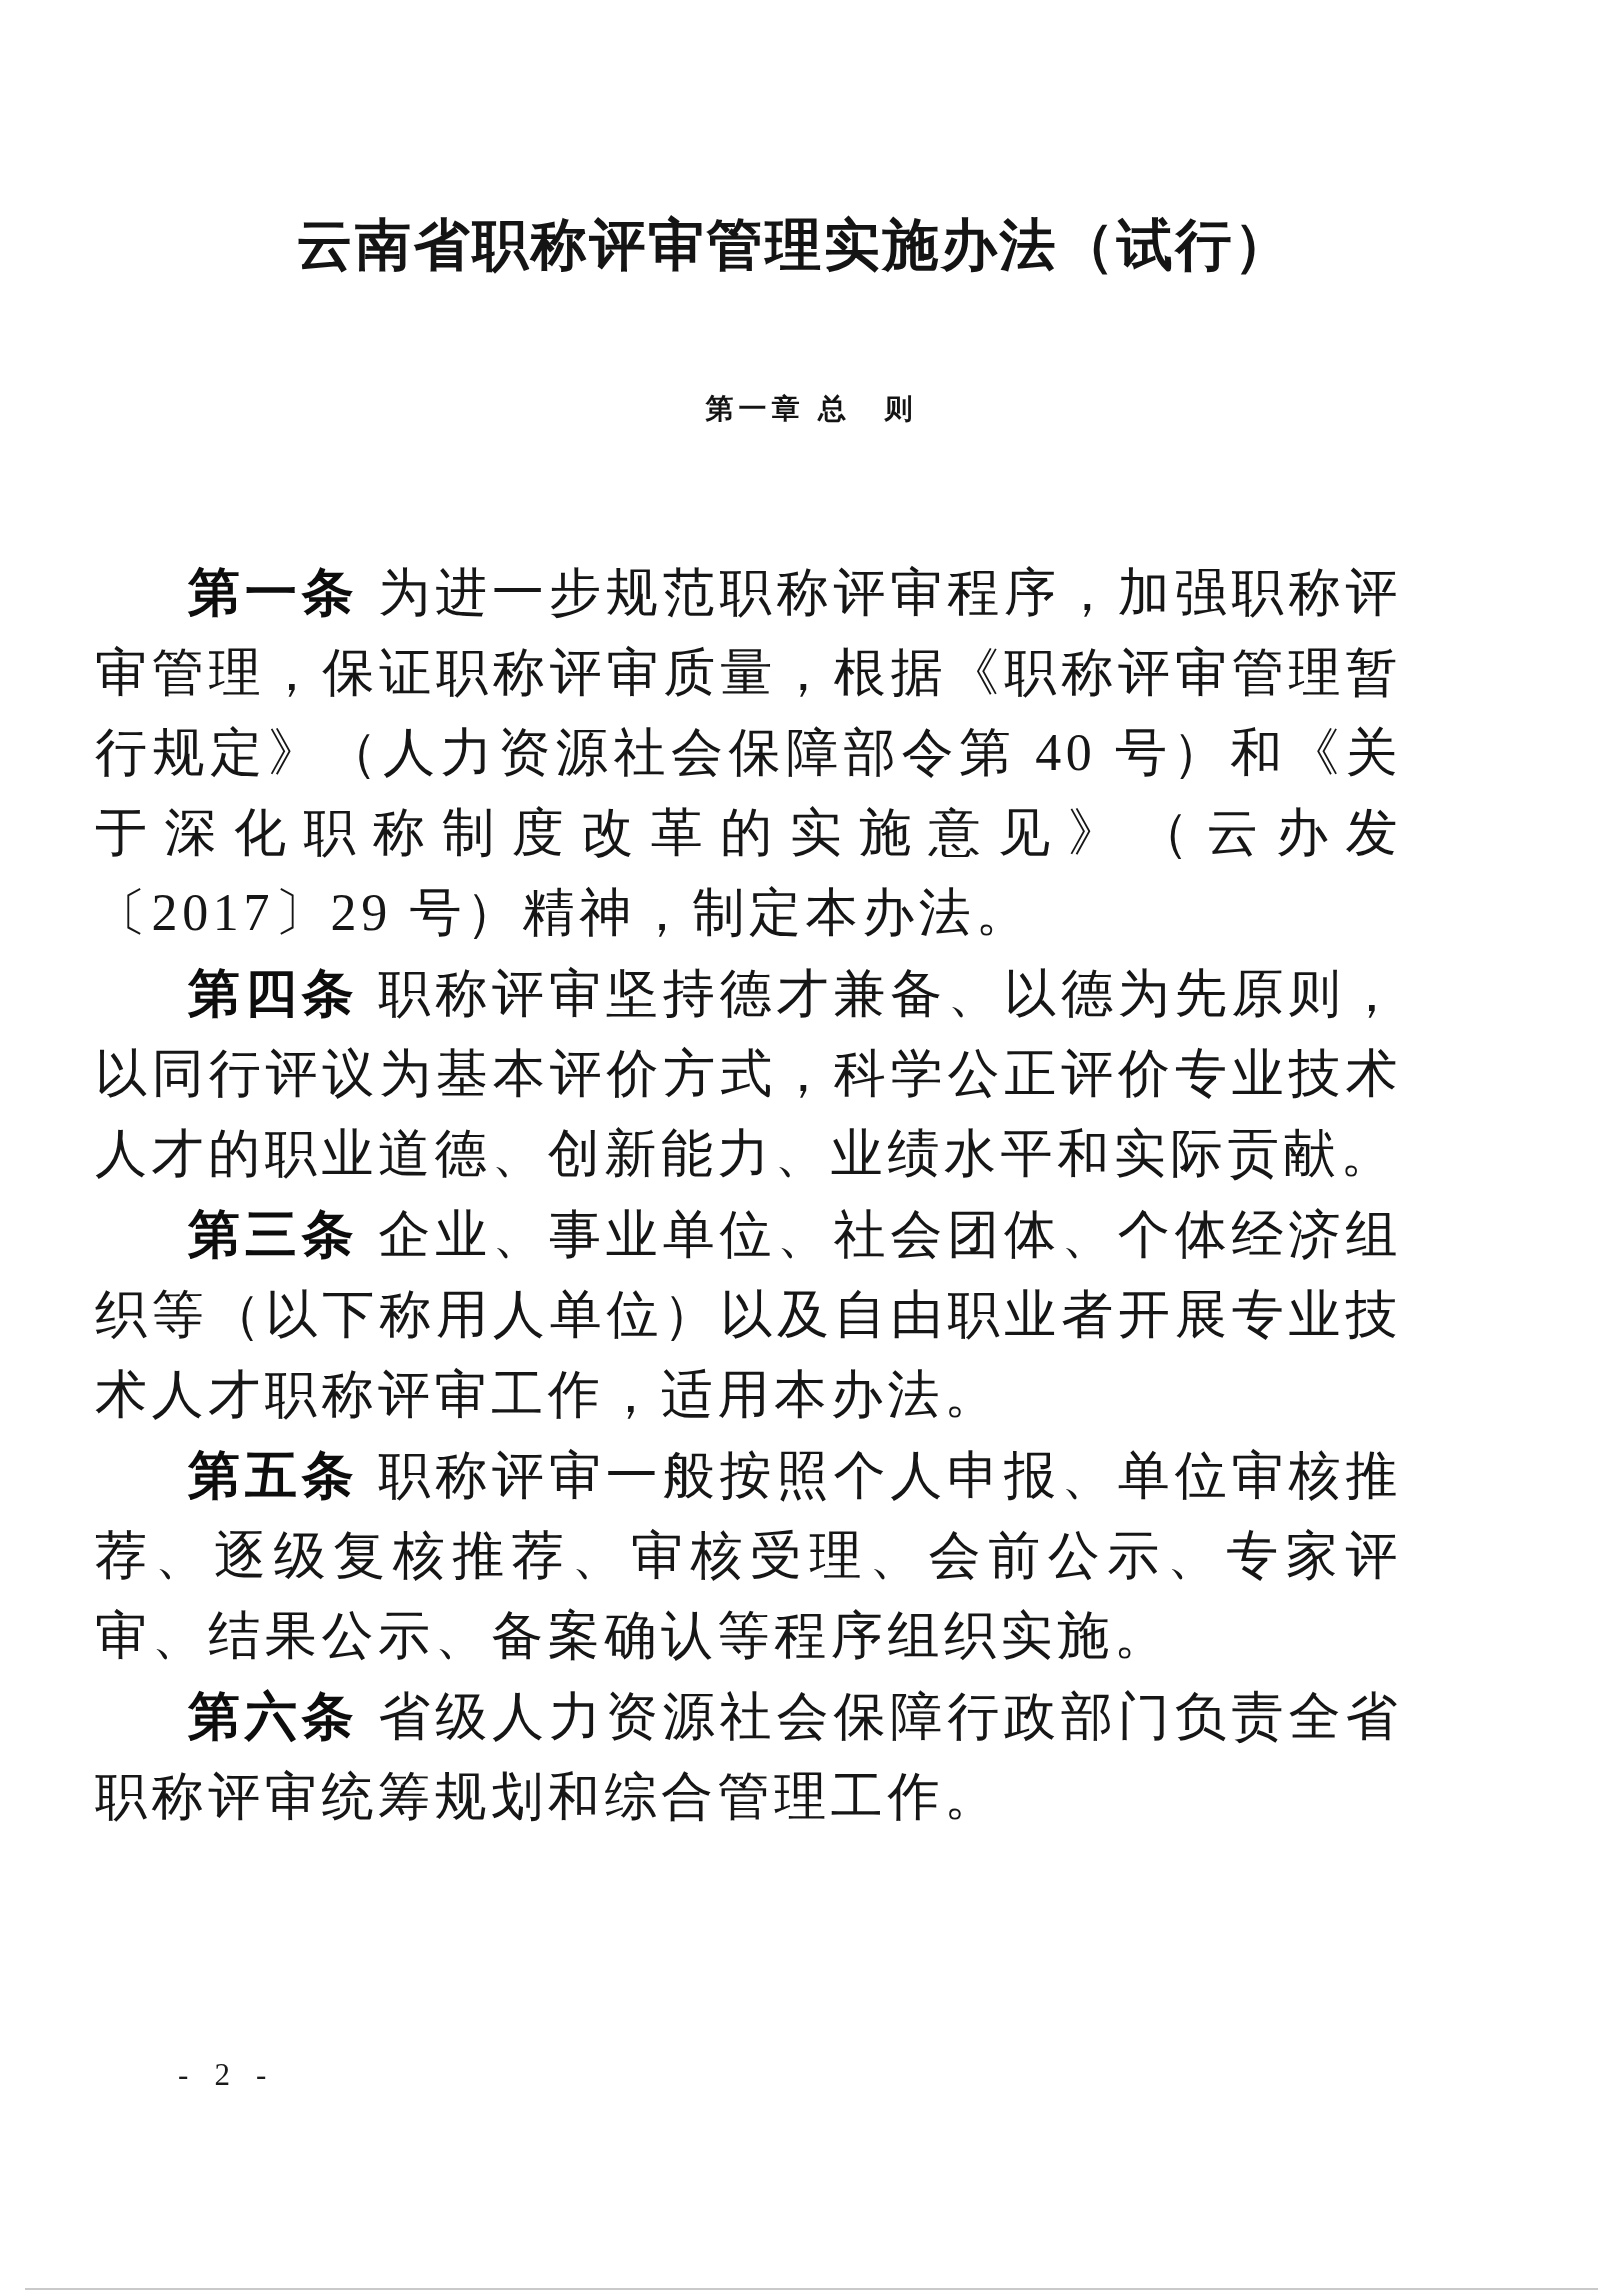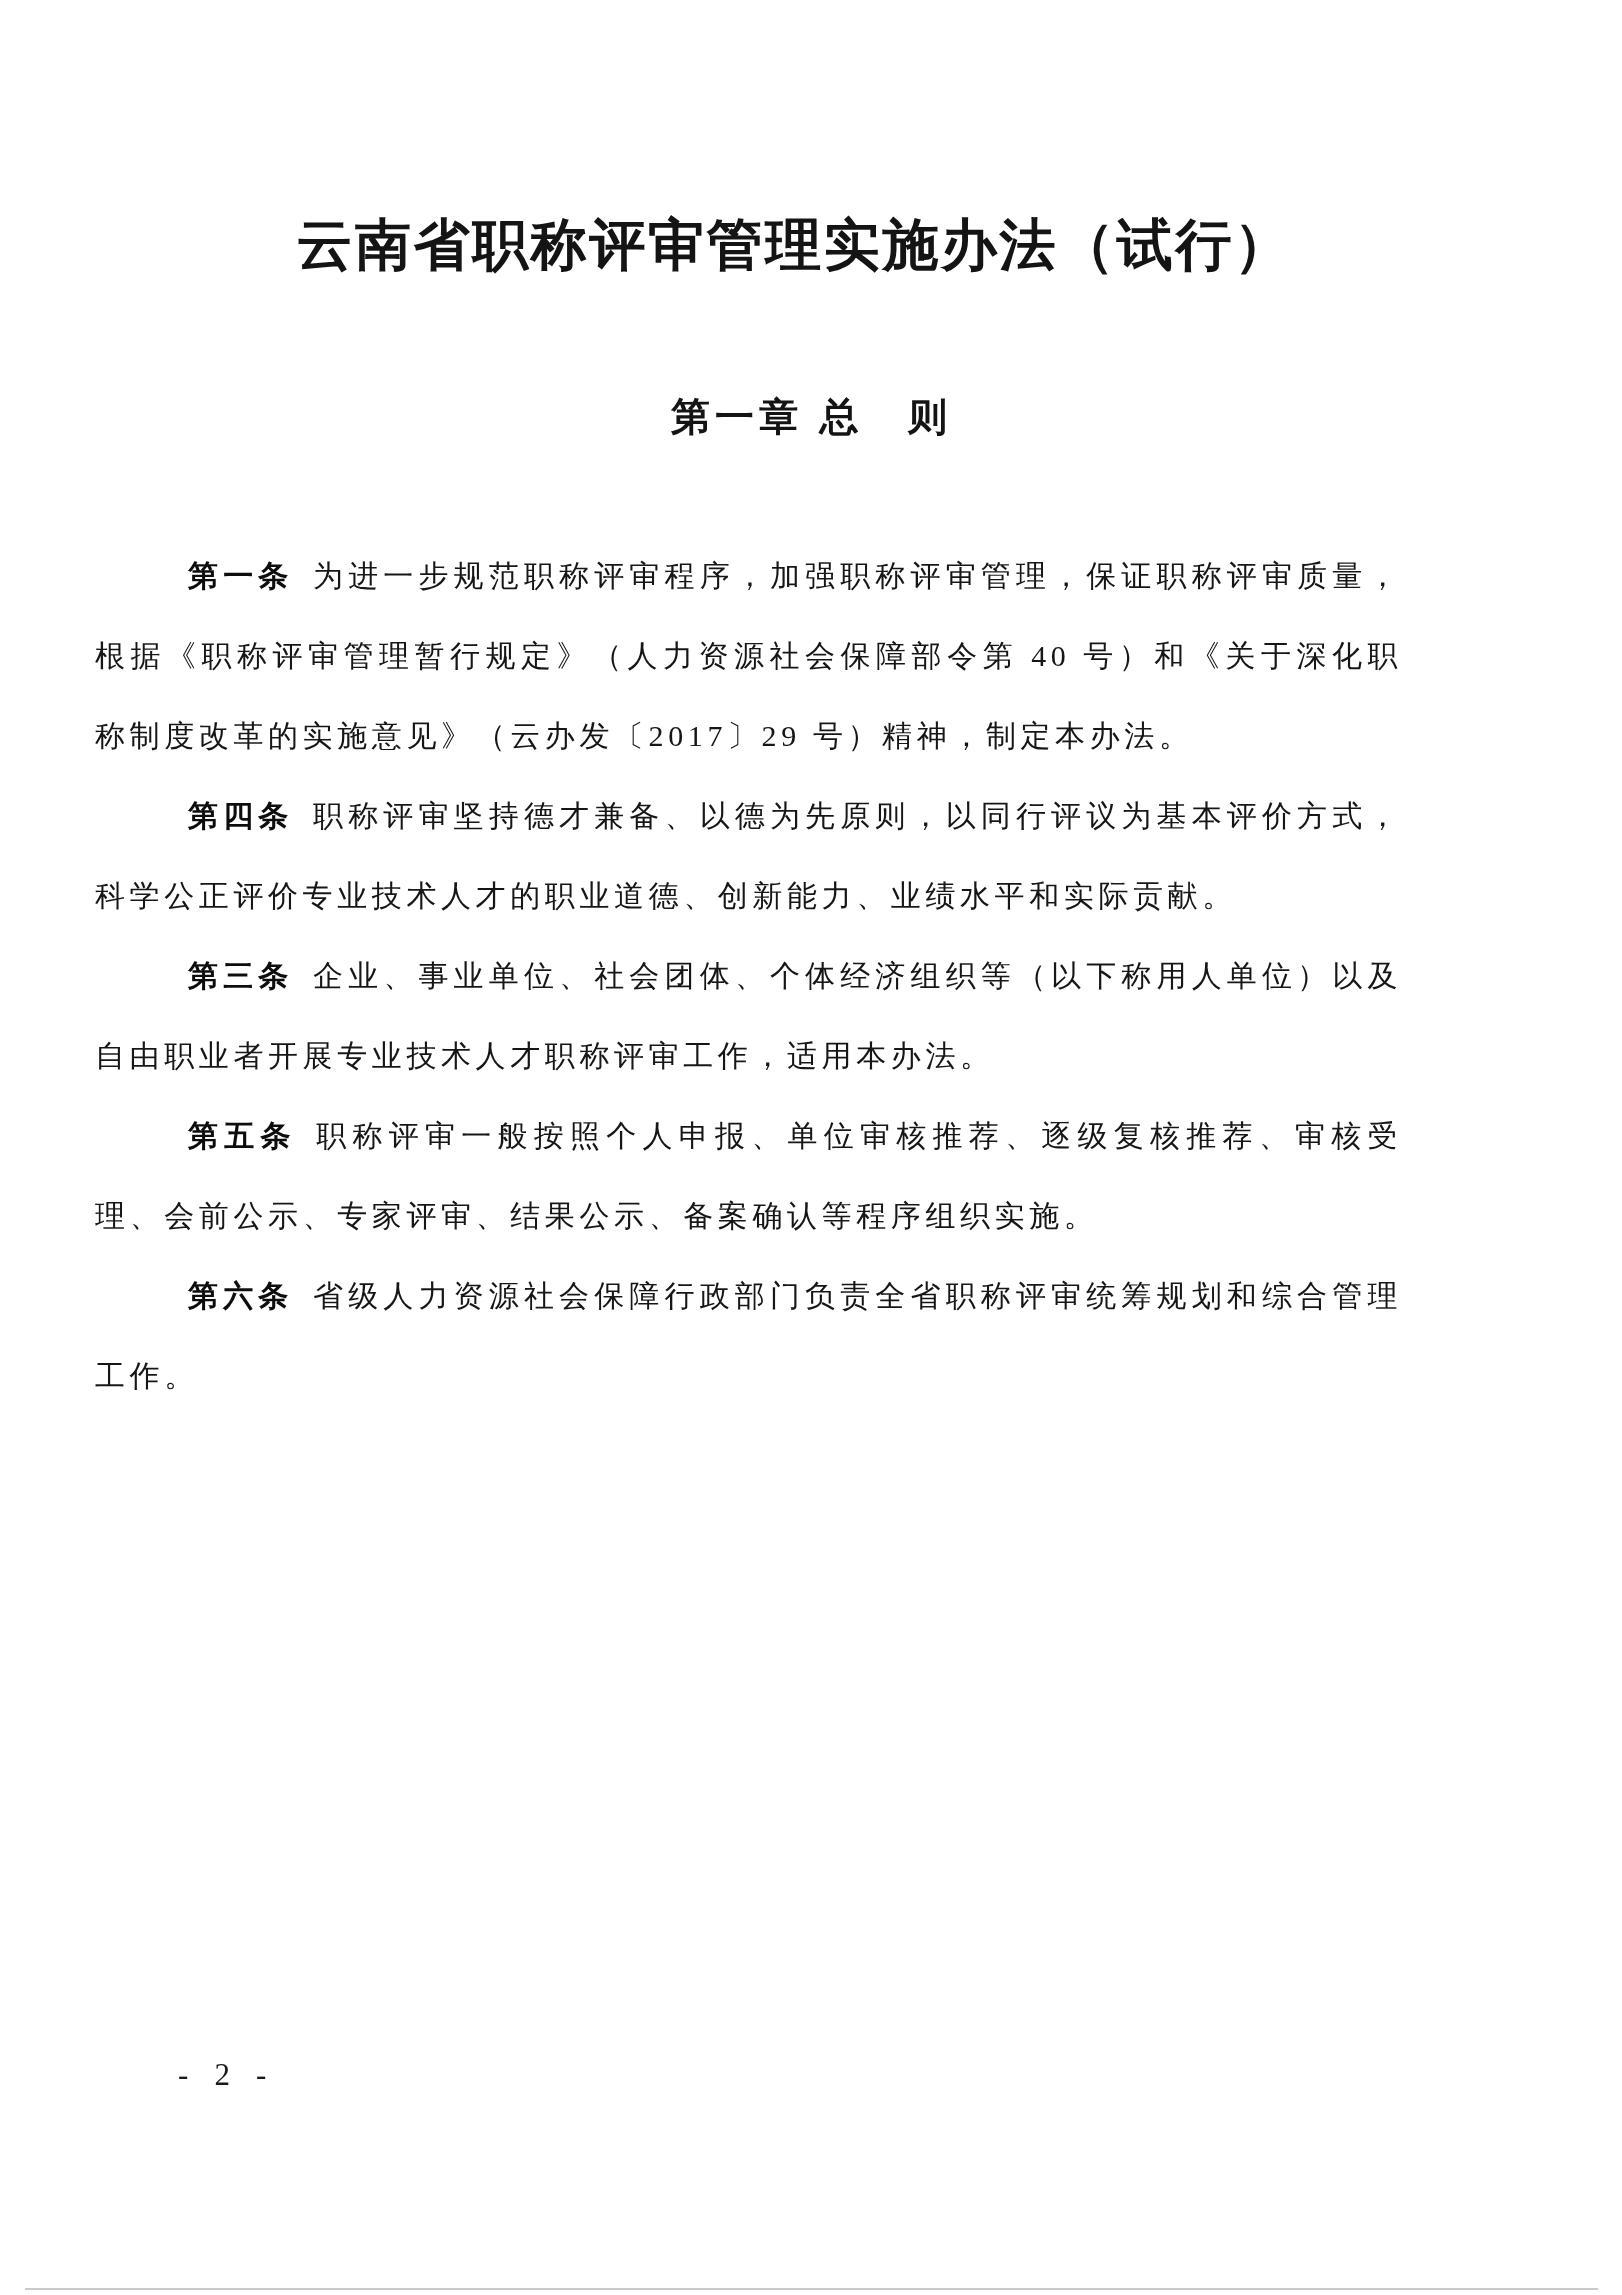--- a/index.html
+++ b/index.html
@@ -30,32 +30,32 @@
     white-space: nowrap;
   }
   .chapter-heading {
     position: absolute;
     top: 390px;
     left: 0;
     width: 1623px;
     text-align: center;
     font-family: "Liberation Sans", sans-serif;
     font-weight: 700;
-    font-size: 39px;
+    font-size: 28px;
     letter-spacing: 5.2px;
     color: #141414;
     white-space: nowrap;
   }
   .body-text {
     position: absolute;
-    top: 536px;
+    top: 552px;
     left: 95px;
     width: 1307px;
     font-family: "Liberation Serif", serif;
-    font-size: 30px;
+    font-size: 52px;
     line-height: 80px;
     letter-spacing: 4.6px;
     text-align: justify;
     color: #161616;
   }
   .para {
     margin: 0;
     padding: 0;
     text-indent: 93px;
   }

